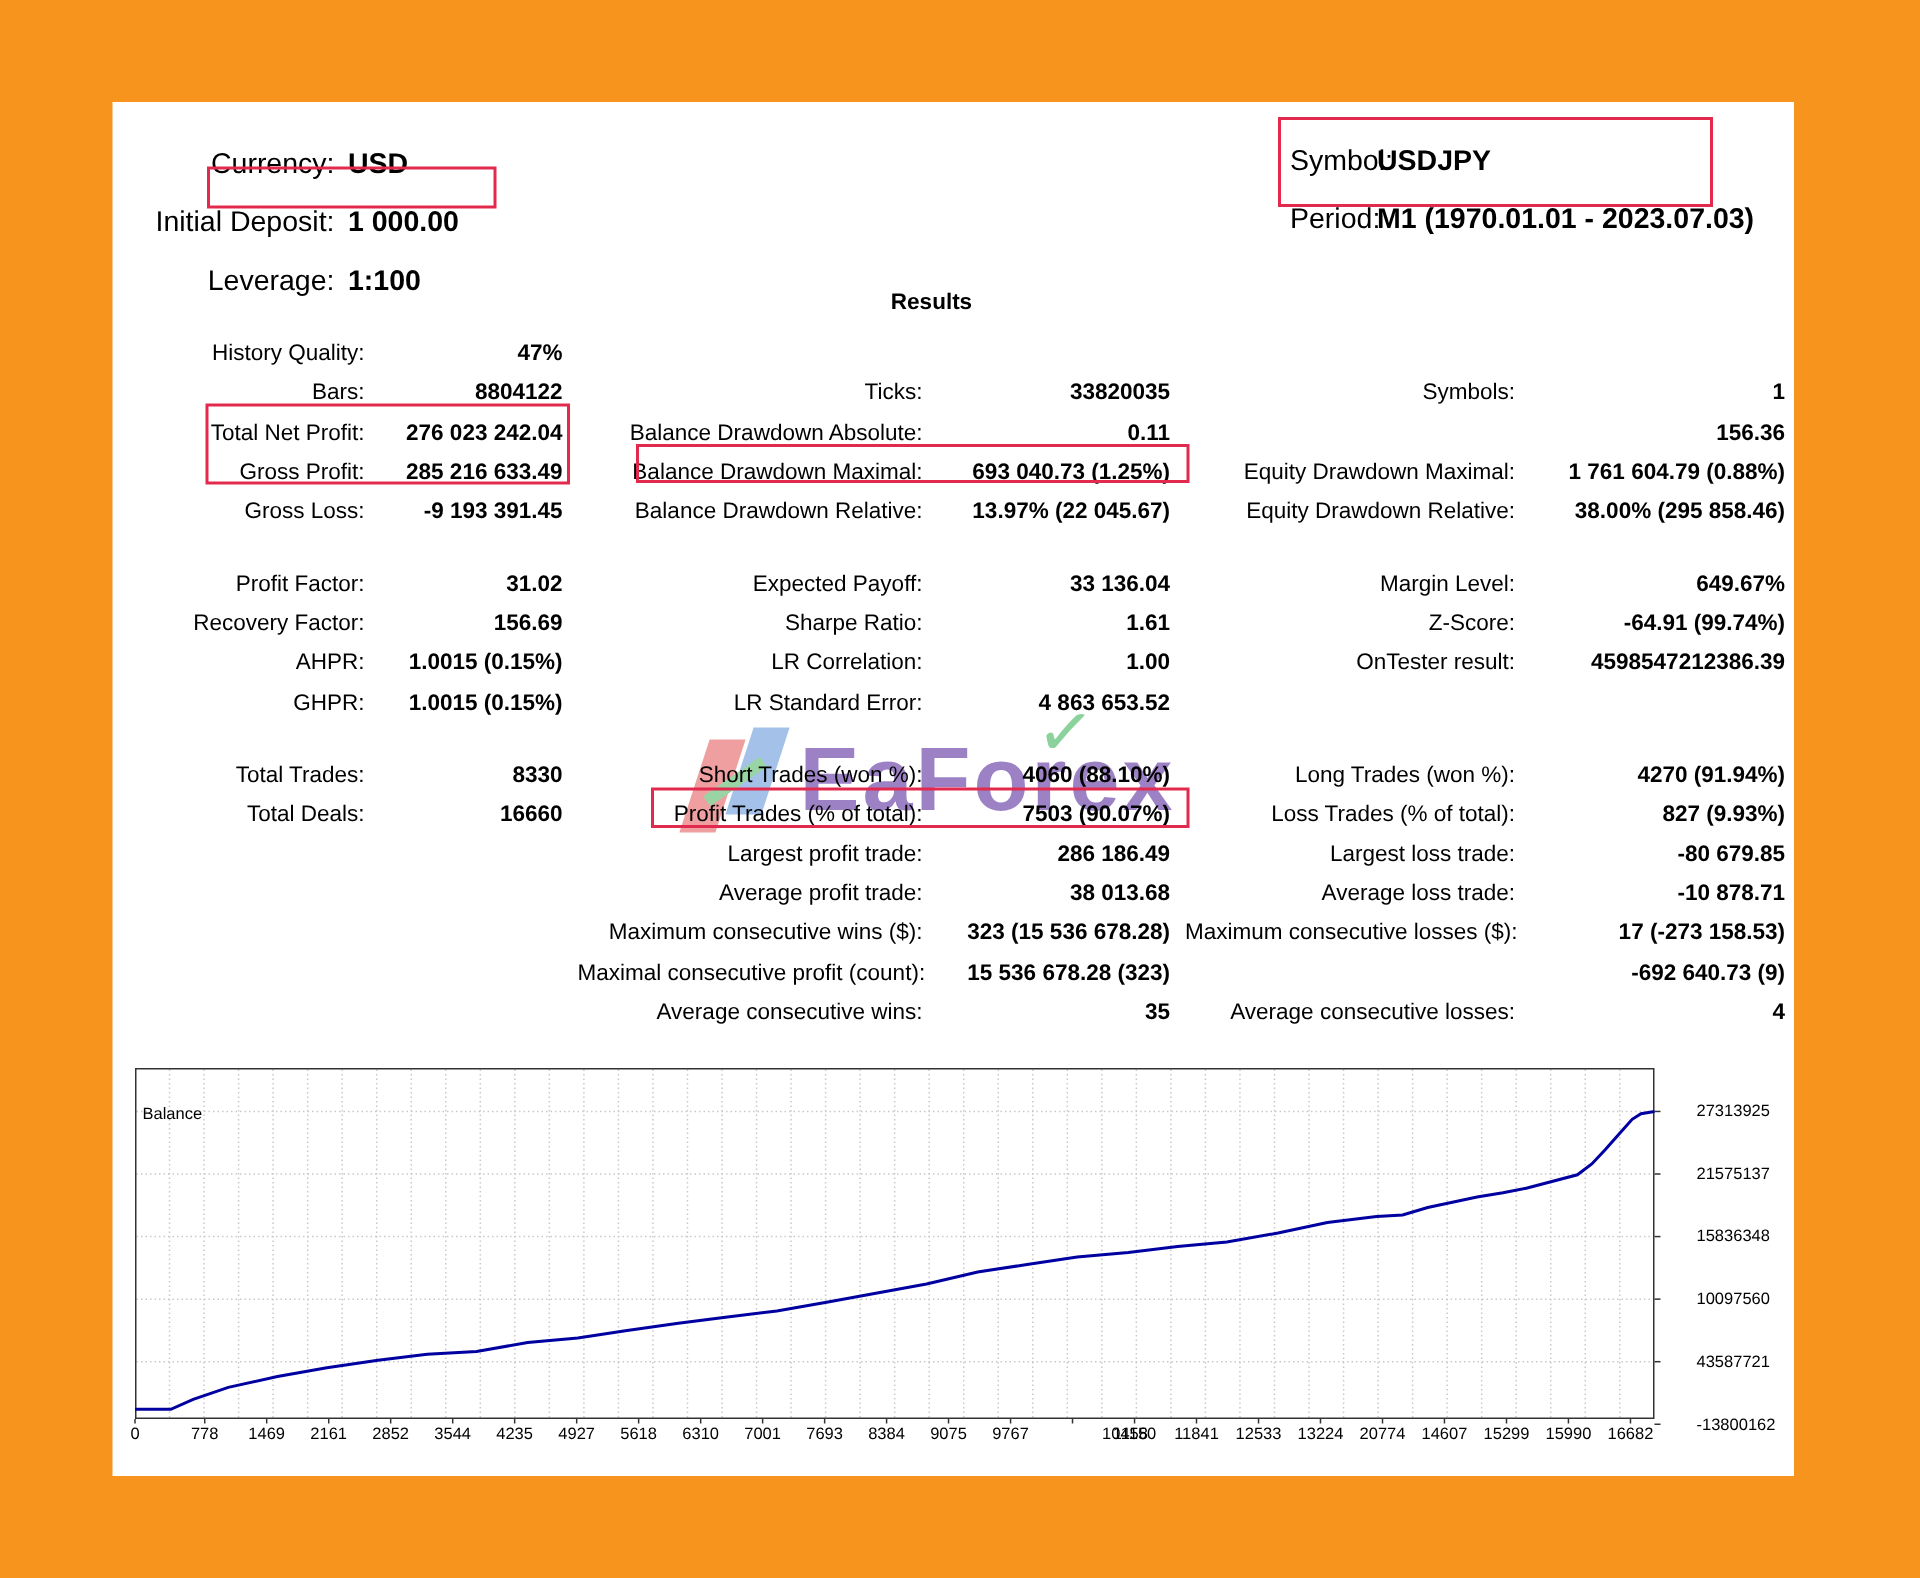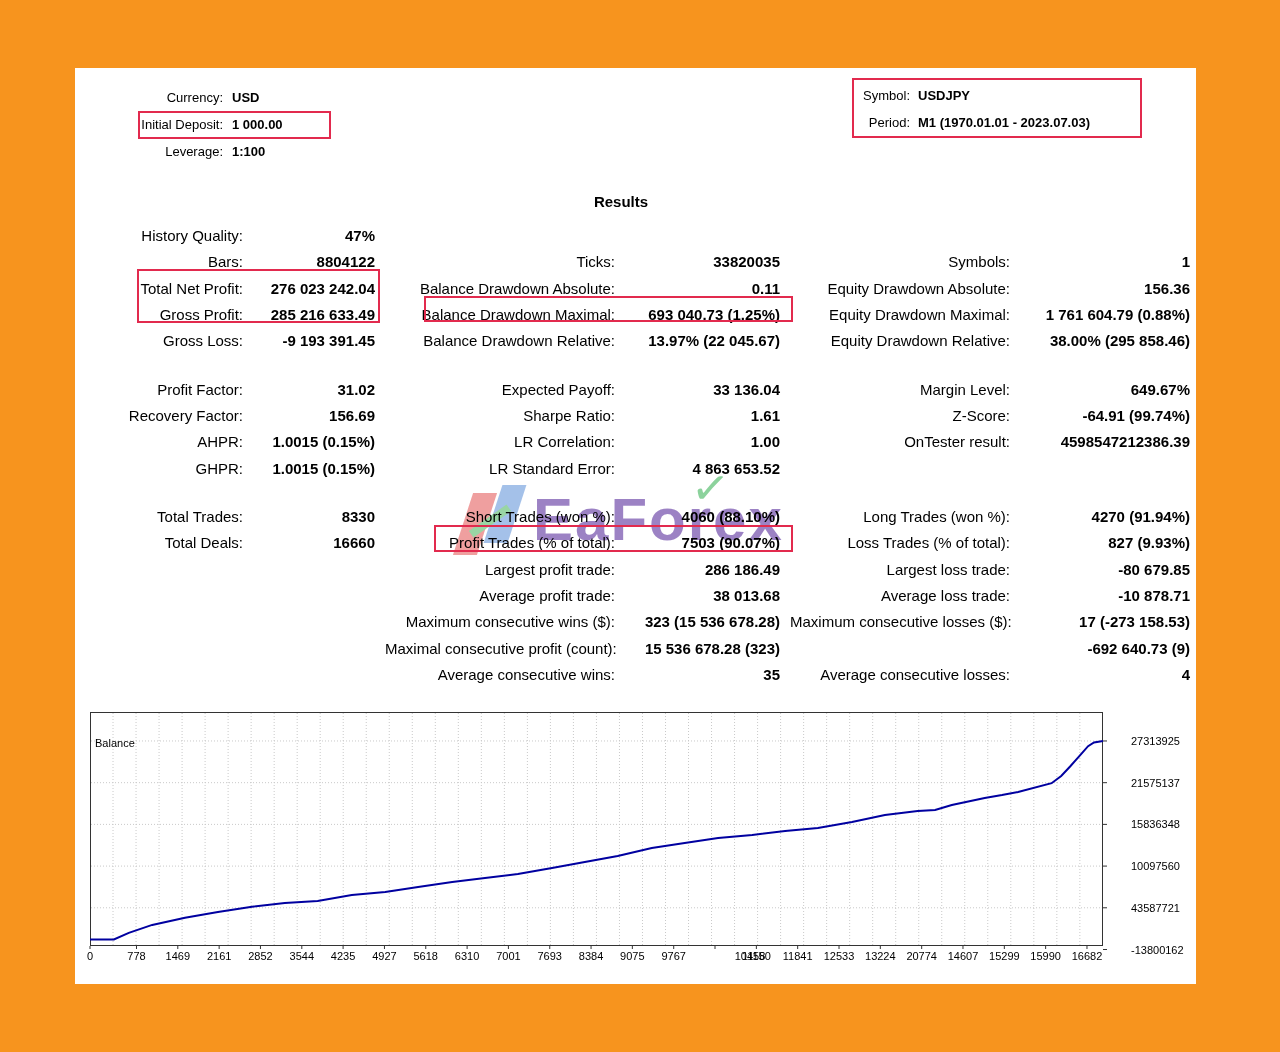--- a/index.html
+++ b/index.html
@@ -1,20 +1,20 @@
 <!DOCTYPE html>
 <html><head>
 <meta charset="utf-8">
 <style>
   html,body{margin:0;padding:0;width:1280px;height:1052px;overflow:hidden;}
   body{position:relative;font-family:"Liberation Sans","DejaVu Sans",sans-serif;color:#000;}
   .content{position:absolute;left:75px;top:68px;width:1121px;height:916px;background:#ffffff;}
   
   .hdr-left{position:absolute;left:0;top:16px;z-index:2;}
-  .hdr-row{height:27px;line-height:27px;font-size:13px;white-space:nowrap;}
+  .hdr-row{height:27px;line-height:27px;font-size:19px;white-space:nowrap;margin-top:12px;}
   .hdr-label{display:inline-block;width:148px;text-align:right;margin-right:9px;}
   .hdr-value{font-weight:bold;}
   .symbol-box{position:absolute;left:777px;top:10px;width:290px;height:60px;z-index:3;
               border:2px solid #e22a4e;box-sizing:border-box;padding:2px 0 0 6px;}
   .symbol-box .hdr-row{height:27px;line-height:27px;}
   .symbol-box .hdr-label{width:50px;margin-right:8px;}
   .results-title{position:absolute;left:0;top:125px;width:1092px;text-align:center;
                  font-size:15px;font-weight:bold;z-index:2;}
   
   .stats{position:absolute;left:0;top:155px;width:1121px;z-index:2;}
@@ -80,21 +80,20 @@
         <span class="sl sl2">Ticks:</span>
         <span class="sv sv2">33820035</span>
         <span class="sl sl3">Symbols:</span>
         <span class="sv sv3">1</span>
       </div>
       <div class="stat-row">
         <span class="sl sl1">Total Net Profit:</span>
         <span class="sv sv1">276 023 242.04</span>
         <span class="sl sl2">Balance Drawdown Absolute:</span>
         <span class="sv sv2">0.11</span>
-        <span class="sl sl3">Equity Drawdown Absolute:</span>
         <span class="sv sv3">156.36</span>
       </div>
       <div class="stat-row">
         <span class="sl sl1">Gross Profit:</span>
         <span class="sv sv1">285 216 633.49</span>
         <span class="sl sl2">Balance Drawdown Maximal:</span>
         <span class="sv sv2">693 040.73 (1.25%)</span>
         <span class="sl sl3">Equity Drawdown Maximal:</span>
         <span class="sv sv3">1 761 604.79 (0.88%)</span>
       </div>

